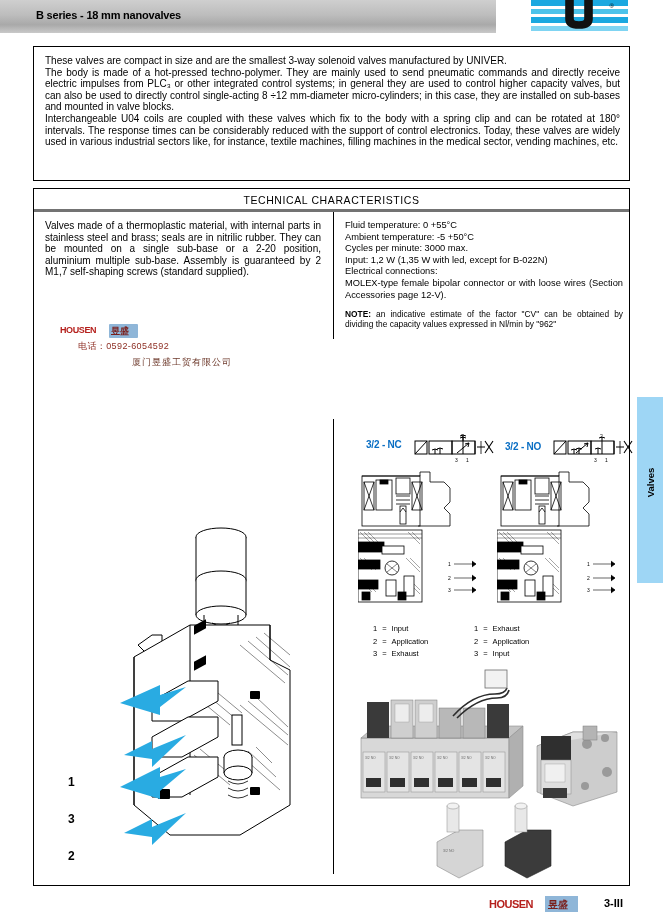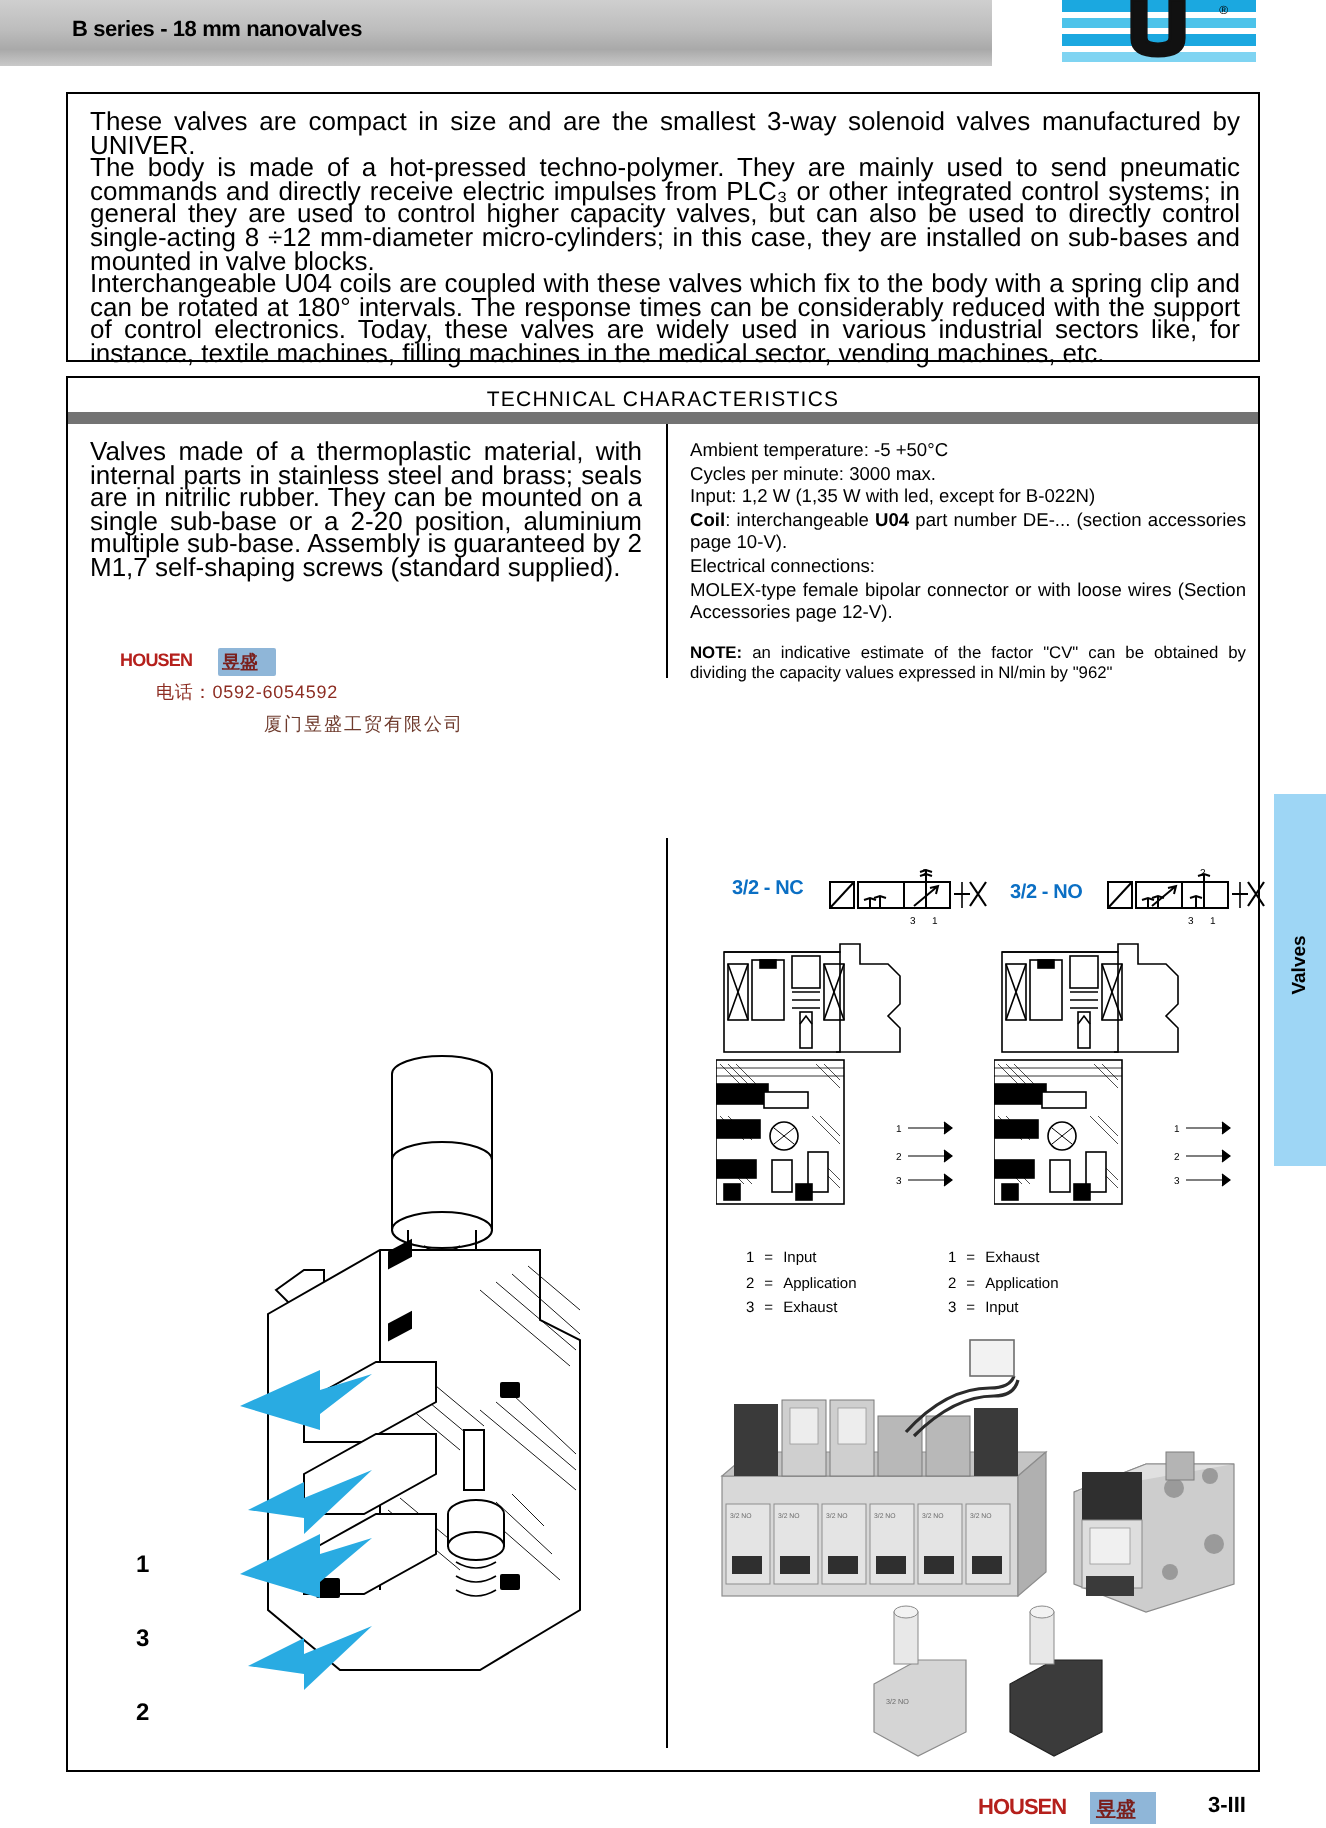--- a/index.html
+++ b/index.html
@@ -15,28 +15,28 @@
   #logo-inner{position:absolute;left:35px;top:0;width:97px;height:31px;overflow:hidden;}
   .stripe{position:absolute;left:0;width:97px;}
   #logo-u{position:absolute;left:28px;top:-1px;width:40px;height:31px;}
   #logo-r{position:absolute;right:14px;top:3px;font-size:6px;}
 
   
   .frame{position:absolute;border:1px solid #000;box-sizing:border-box;background:#fff;}
   #intro-box{left:33px;top:46px;width:597px;height:135px;}
   #tech-box{left:33px;top:188px;width:597px;height:698px;}
   #tech-title-row{position:absolute;left:0;top:0;width:100%;height:23px;
-                  border-bottom:6px solid #737373;box-sizing:border-box;}
+                  border-bottom:3px solid #737373;box-sizing:border-box;}
   #tech-title{position:absolute;width:100%;top:5px;text-align:center;font-size:10.5px;
               letter-spacing:0.6px;}
   #col-divider{position:absolute;left:299px;top:23px;width:0;height:127px;border-left:1px solid #000;}
   #mid-divider{position:absolute;left:299px;top:230px;width:0;height:455px;border-left:1px solid #000;}
 
   
-  .para{font-size:13px;line-height:11.6px;text-align:justify;}
+  .para{font-size:10px;line-height:11.6px;text-align:justify;}
   #intro-text{position:absolute;left:11px;top:8px;width:575px;}
   #intro-text p{margin:0;}
   #left-col{position:absolute;left:11px;top:31px;width:276px;}
   #right-col{position:absolute;left:311px;top:31px;width:278px;}
   .line{font-size:9.3px;line-height:11.6px;}
   .just{text-align:justify;}
   #note{margin-top:8px;font-size:8.4px;line-height:10px;text-align:justify;}
   b{font-weight:bold;}
 
   
@@ -113,24 +113,24 @@
     <div id="tech-title">TECHNICAL  CHARACTERISTICS</div>
   </div>
   <div id="col-divider"></div>
   <div id="mid-divider"></div>
 
   <div id="left-col" class="para">
     <div>Valves made of a thermoplastic material, with internal parts in stainless steel and brass; seals are in nitrilic rubber. They can be mounted on a single sub-base or a 2-20 position, aluminium multiple sub-base. Assembly is guaranteed by 2 M1,7 self-shaping screws (standard supplied).</div>
   </div>
 
   <div id="right-col">
+    <div class="line">Fluid temperature: 0  +55°C</div>
     <div class="line">Ambient temperature: -5 +50°C</div>
     <div class="line">Cycles per minute: 3000 max.</div>
     <div class="line">Input: 1,2 W (1,35 W with led, except for B-022N)</div>
-    <div class="line just"><b>Coil</b><span>: interchangeable </span><b>U04</b><span> part number DE-... (section accessories page 10-V).</span></div>
     <div class="line">Electrical connections:</div>
     <div class="line just">MOLEX-type female bipolar connector or with loose wires (Section Accessories page 12-V).</div>
     <div id="note"><b>NOTE:</b><span> an indicative estimate of the factor "CV" can be obtained by dividing the capacity values expressed in Nl/min by "962"</span></div>
   </div>
 </div>
 
 <div id="stamp">
   <div id="stamp-logo">
     <div id="stamp-housen">HOUSEN</div>
     <div id="stamp-badge">

